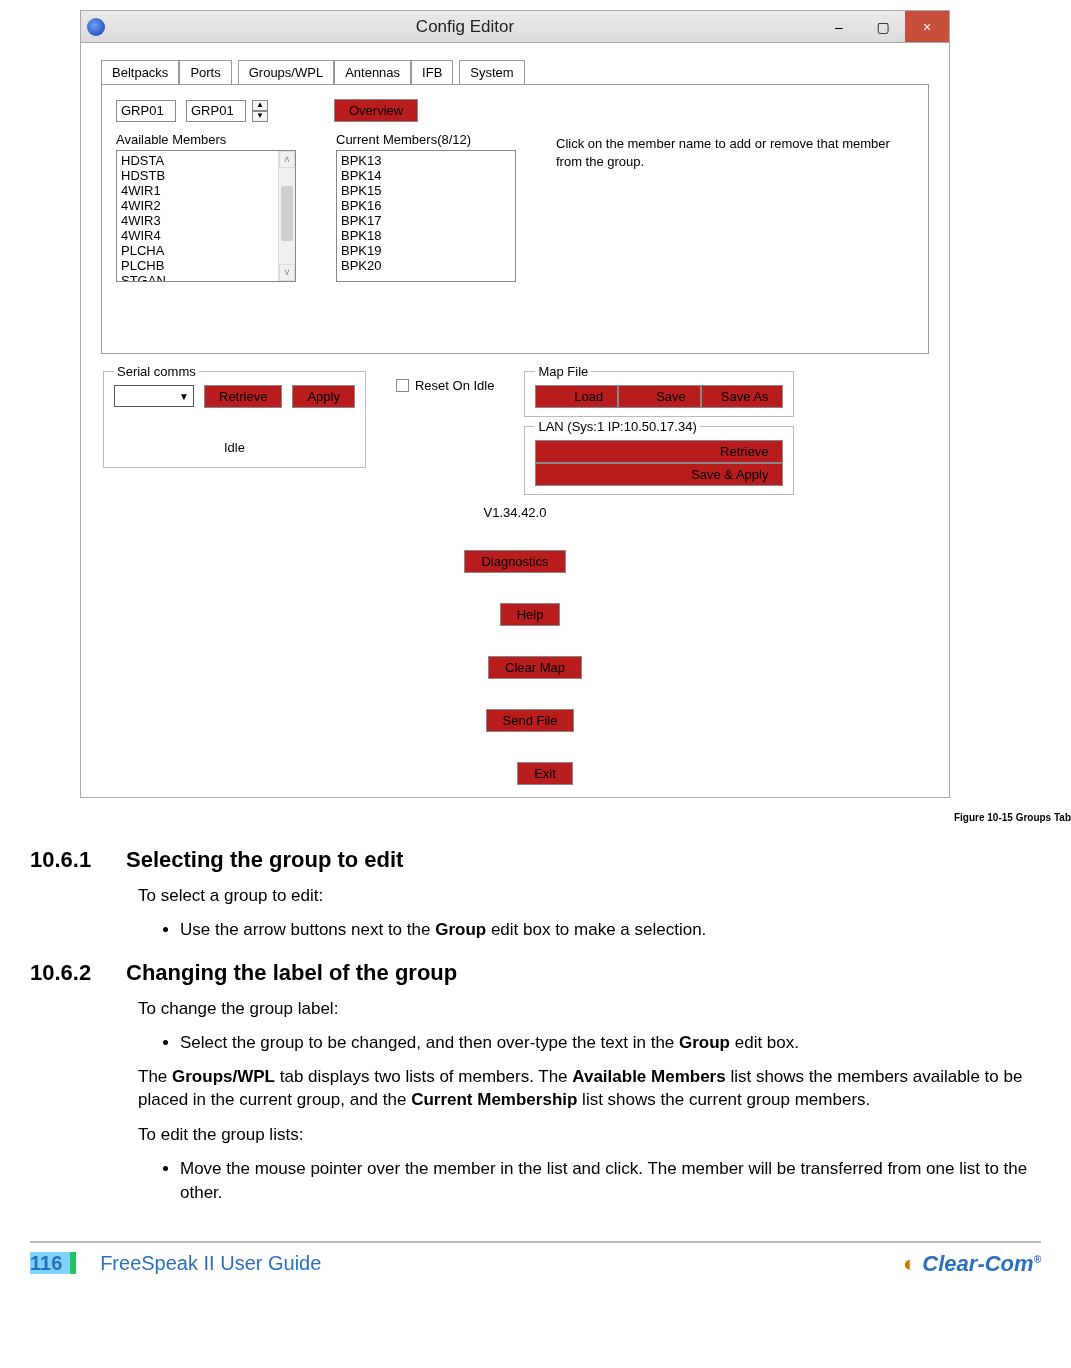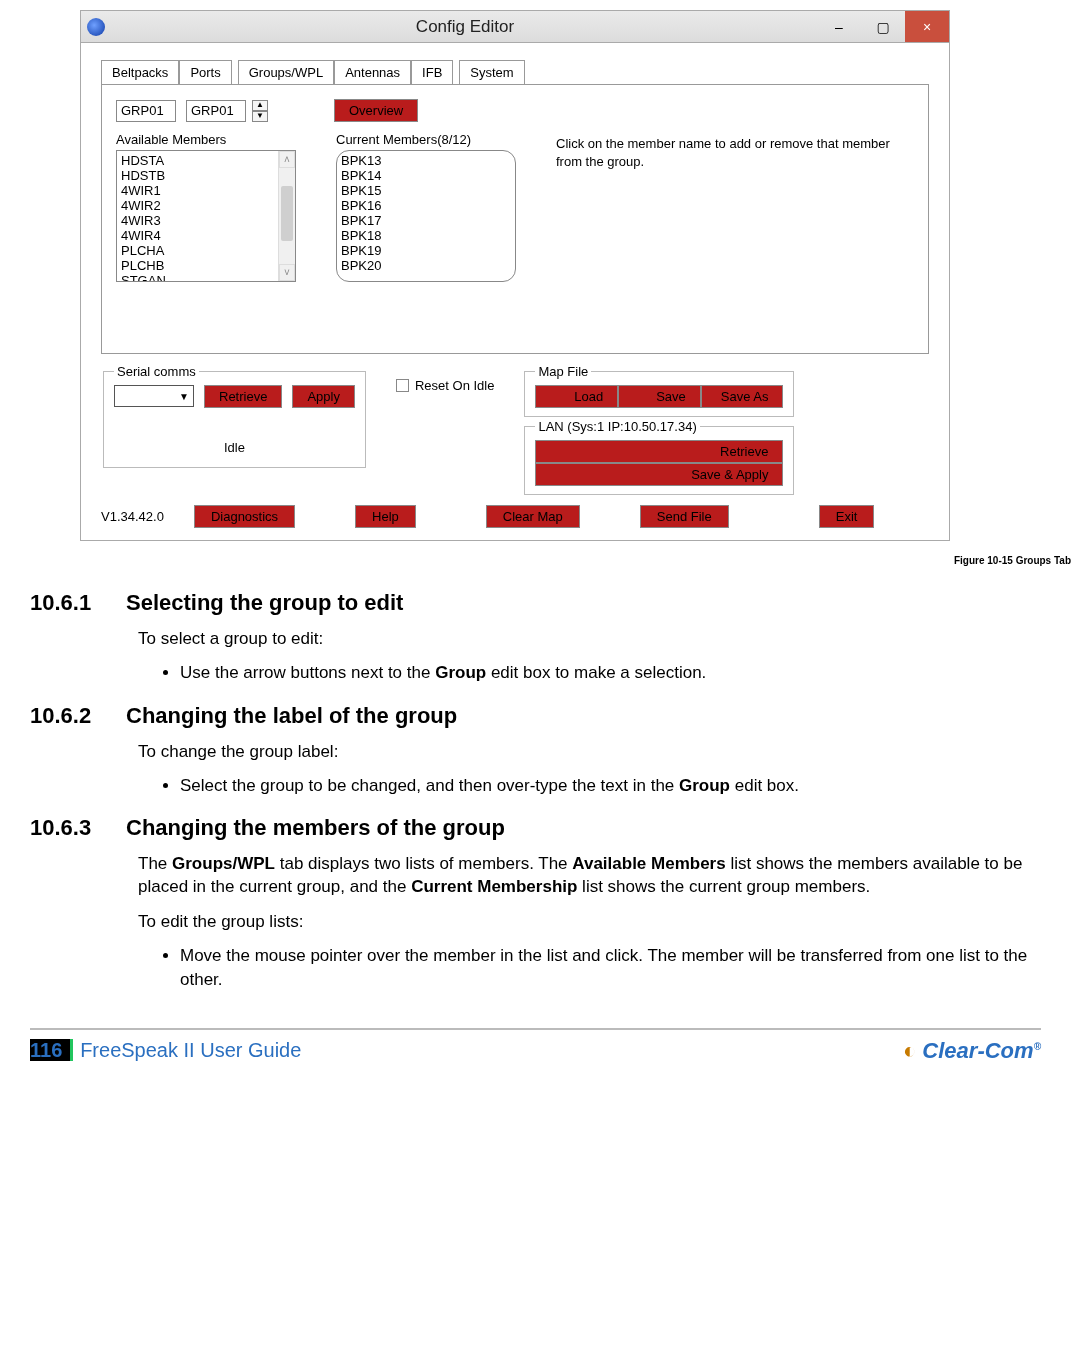--- a/index.html
+++ b/index.html
@@ -72,21 +72,21 @@
     padding:3px 14px; font-size:13px; text-align:right;
   }
   .section-label { font-size:13px; margin:10px 0 3px 0; }
   .columns { display:flex; gap:40px; }
   .listbox {
     border:1px solid #888; background:#fff;
     font-size:13px; padding:2px 8px 2px 4px;
     height:132px; overflow:hidden; position:relative;
   }
   .listbox.avail { width:180px; }
-  .listbox.curr  { width:180px;border-radius:13px; }
+  .listbox.curr  { width:180px; }
   .scrollbar {
     position:absolute; right:0; top:0; bottom:0; width:17px;
     background:#f0f0f0; border-left:1px solid #ddd;
     display:flex;flex-direction:column;
   }
   .scr-btn { height:17px; display:flex;align-items:center;justify-content:center;font-size:10px;color:#888;border:1px solid #ddd;}
   .scr-thumb { flex:0 0 55px; background:#cfcfcf; margin:18px 2px 0 2px; border-radius:2px;}
   .hint { font-size:13px; margin-top:13px; line-height:1.35; }
   .lower {
     display:flex; gap:28px; margin-top:10px;
@@ -109,43 +109,44 @@
   .idle { text-align:center; margin-top:32px; margin-bottom:4px;}
   .reset-wrap { margin-top:14px; display:flex; align-items:center; gap:6px; font-size:13px;}
   .chk { width:13px;height:13px;border:1px solid #888;background:#fff;}
   .mapfile { width:270px;}
   .mapfile .row { display:flex; justify-content:center;}
   .lan { margin-top:2px; width:270px;}
   .lan legend { font-size:13px;}
   .bottombar {
     display:flex; align-items:center; gap:30px;
     margin-top:10px;
+    flex-direction:column;
   }
   .bottombar .ver { font-size:13px; }
   .bottombar .btn { padding:3px 16px; }
   .caption {
     text-align:right; font-weight:bold; font-size:10px;
     margin:14px 0 24px 0;
   }
   .doc { padding: 0 40px 0 30px; }
   .h-row { display:flex; align-items:baseline; gap:18px; margin-top:18px;}
   .secnum { font-size:22px; font-weight:bold; width:78px;}
   .sectxt { font-size:22px; font-weight:bold; }
   .body-p { margin:12px 0 10px 108px; font-size:17px; line-height:1.35; max-width:900px;}
   ul.bl { margin:4px 0 12px 150px; padding:0; }
   ul.bl li { font-size:17px; margin:4px 0; line-height:1.4; max-width:860px;}
   .footer {
     border-top:2px solid #bbb; margin:36px 30px 0 30px;
     display:flex; align-items:center; justify-content:space-between;
     padding:8px 0 18px 0;
   }
   .pagenum {
-    background:#000000; color:#2a6fc0; font-weight:bold;
-    font-size:20px; padding:0 8px 0 0; border-right:3px solid #22c55e;
-    margin-right:3px;
+    background:#7dd3fc; color:#2a6fc0; font-weight:bold;
+    font-size:20px; padding:0 8px 0 0; border-right:6px solid #22c55e;
+    margin-right:20px;
   }
   .guide { color:#2a6fc0; font-size:20px; }
   .logo { color:#2a6fc0; font-style:italic; font-weight:bold; font-size:22px;}
   .logo .c { color:#c77a00;}
   .bold { font-weight:bold; }
 </style>
 </head>
 <body>
 
 <div class="app-window">
@@ -282,24 +283,20 @@
 
   <div class="h-row">
     <div class="secnum">10.6.2</div>
     <div class="sectxt">Changing the label of the group</div>
   </div>
   <div class="body-p">To change the group label:</div>
   <ul class="bl">
       <li><span>Select the group to be changed, and then over-type the text in the </span><span class="bold">Group</span><span> edit box.</span></li>
     </ul>
 
-  <div class="h-row">
-    <div class="secnum">10.6.3</div>
-    <div class="sectxt">Changing the members of the group</div>
-  </div>
   <div class="body-p">
     <span>The </span><span class="bold">Groups/WPL</span><span> tab displays two lists of members. The </span><span class="bold">Available Members</span><span> list shows the members available to be placed in the current group, and the </span><span class="bold">Current Membership</span><span> list shows the current group members.</span>
   </div>
   <div class="body-p">To edit the group lists:</div>
   <ul class="bl">
       <li>Move the mouse pointer over the member in the list and click. The member will be transferred from one list to the other.</li>
     </ul>
 </div>
 
 <div class="footer">

